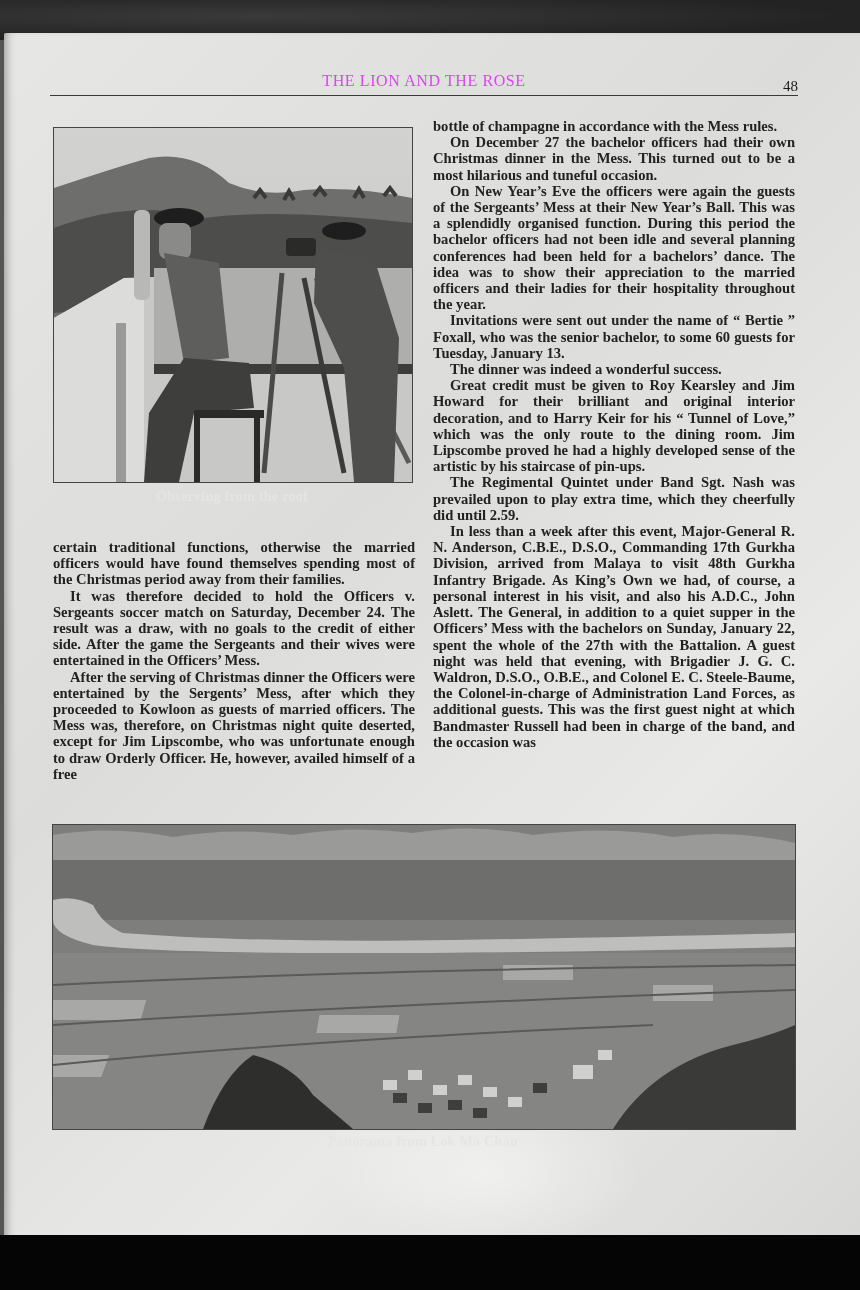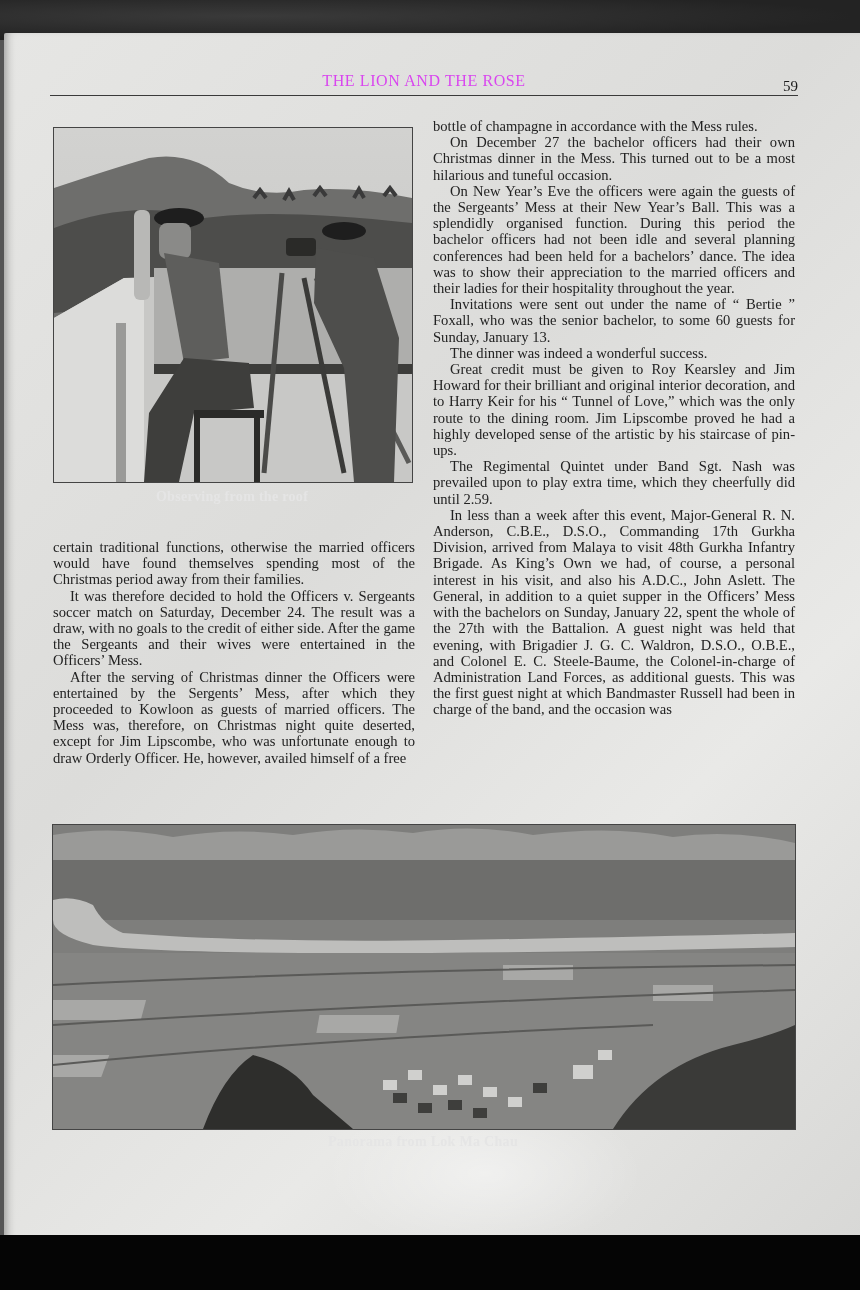--- a/index.html
+++ b/index.html
@@ -38,21 +38,21 @@
       font-size: 16px; letter-spacing: 0.6px; color: #d946ef;
     }
     .page-number {
       position: absolute; right: 0; top: 8px; font-size: 15px; color: #1a1a1a;
     }
     .header-rule {
       position: absolute; left: 0; right: 0; top: 25px; height: 1px; background: #3a3a3a;
     }
     .col {
       position: absolute; font-size: 14.6px; line-height: 16.2px;
-      text-align: justify; color: #222;
+      text-align: justify; color: #222; font-weight: bold;
     }
     .col p { margin: 0; text-indent: 17px; }
     .col p.cont { text-indent: 0; }
     .col-right { left: 433px; top: 118px; width: 362px; }
     .col-left { left: 53px; top: 539px; width: 362px; }
     .photo {
       position: absolute; overflow: hidden; border: 1px solid #444; background: #888;
     }
     .photo-roof { left: 53px; top: 127px; width: 358px; height: 354px; }
     .photo-pano { left: 52px; top: 824px; width: 742px; height: 304px; }
@@ -67,21 +67,21 @@
 </head>
 <body>
 
 <div class="backdrop-top"></div>
 <div class="binding-edge"></div>
 
 <div class="page"></div>
 
 <div class="header">
   <div class="header-title">THE LION AND THE ROSE</div>
-  <div class="page-number">59</div>
+  <div class="page-number">48</div>
   <div class="header-rule"></div>
 </div>
 
 <div class="photo photo-roof">
   <svg viewBox="0 0 358 354" preserveAspectRatio="none">
     <defs>
       <linearGradient id="sky" x1="0" y1="0" x2="0" y2="1">
         <stop offset="0" stop-color="#d2d2d0"></stop>
         <stop offset="1" stop-color="#c4c4c2"></stop>
       </linearGradient>
@@ -113,21 +113,21 @@
     <rect x="232" y="110" width="30" height="18" rx="4" fill="#2a2a28"></rect>
     <path d="M262 120 L320 130 L345 210 L340 354 L300 354 L290 240 L260 175 Z" fill="#4e4e4c"></path>
   </svg>
 </div>
 <div class="caption caption-roof">Observing from the roof</div>
 
 <div class="col col-right">
   <p class="cont">bottle of champagne in accordance with the Mess rules.</p>
   <p>On December 27 the bachelor officers had their own Christmas dinner in the Mess.  This turned out to be a most hilarious and tuneful occasion.</p>
   <p>On New Year’s Eve the officers were again the guests of the Sergeants’ Mess at their New Year’s Ball.  This was a splendidly organised function. During this period the bachelor officers had not been idle and several planning conferences had been held for a bachelors’ dance.  The idea was to show their appreciation to the married officers and their ladies for their hospitality throughout the year.</p>
-  <p>Invitations were sent out under the name of “ Bertie ” Foxall, who was the senior bachelor, to some 60 guests for Sunday, January 13.</p>
+  <p>Invitations were sent out under the name of “ Bertie ” Foxall, who was the senior bachelor, to some 60 guests for Tuesday, January 13.</p>
   <p>The dinner was indeed a wonderful success.</p>
   <p>Great credit must be given to Roy Kearsley and Jim Howard for their brilliant and original interior decoration, and to Harry Keir for his “ Tunnel of Love,” which was the only route to the dining room.  Jim Lipscombe proved he had a highly developed sense of the artistic by his staircase of pin-ups.</p>
   <p>The Regimental Quintet under Band Sgt. Nash was prevailed upon to play extra time, which they cheerfully did until 2.59.</p>
   <p>In less than a week after this event, Major-General R. N. Anderson, C.B.E., D.S.O., Commanding 17th Gurkha Division, arrived from Malaya to visit 48th Gurkha Infantry Brigade.  As King’s Own we had, of course, a personal interest in his visit, and also his A.D.C., John Aslett.  The General, in addition to a quiet supper in the Officers’ Mess with the bachelors on Sunday, January 22, spent the whole of the 27th with the Battalion.  A guest night was held that evening, with Brigadier J. G. C. Waldron, D.S.O., O.B.E., and Colonel E. C. Steele-Baume, the Colonel-in-charge of Administration Land Forces, as additional guests.  This was the first guest night at which Bandmaster Russell had been in charge of the band, and the occasion was</p>
 </div>
 
 <div class="col col-left">
   <p class="cont">certain traditional functions, otherwise the married officers would have found themselves spending most of the Christmas period away from their families.</p>
   <p>It was therefore decided to hold the Officers v. Sergeants soccer match on Saturday, December 24. The result was a draw, with no goals to the credit of either side.  After the game the Sergeants and their wives were entertained in the Officers’ Mess.</p>
   <p>After the serving of Christmas dinner the Officers were entertained by the Sergents’ Mess, after which they proceeded to Kowloon as guests of married officers.  The Mess was, therefore, on Christmas night quite deserted, except for Jim Lipscombe, who was unfortunate enough to draw Orderly Officer.  He, however, availed himself of a free</p>

